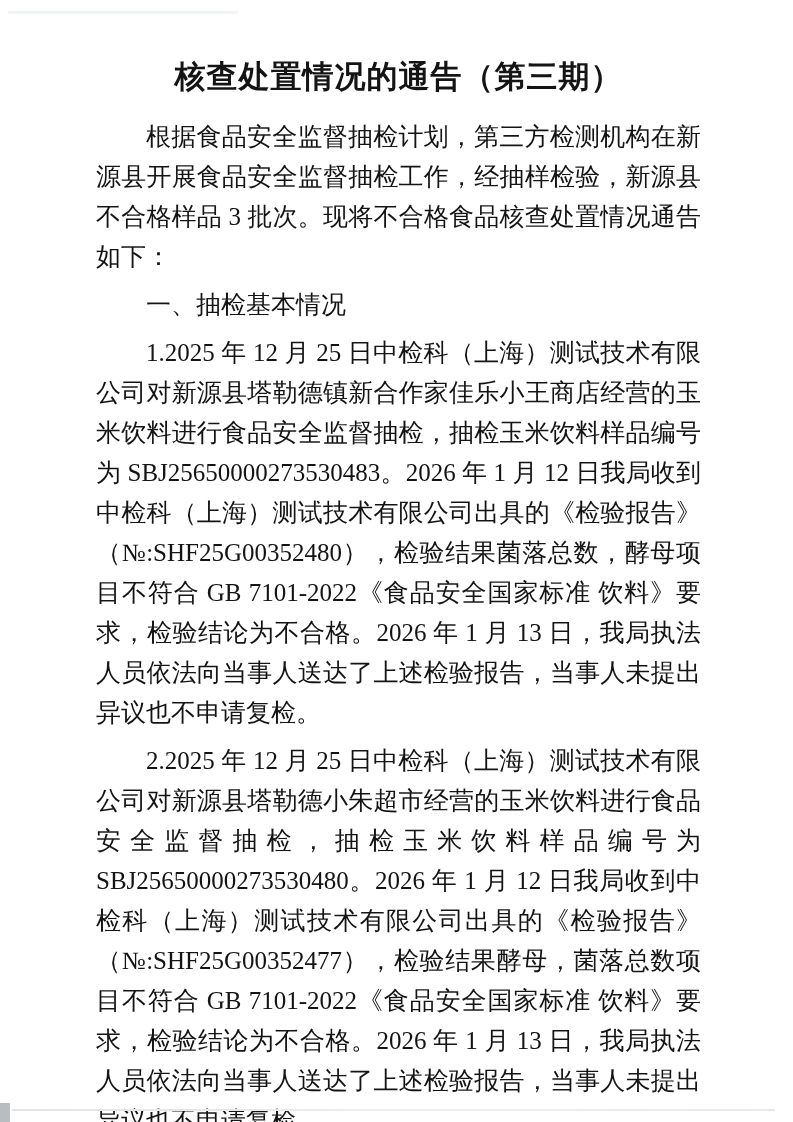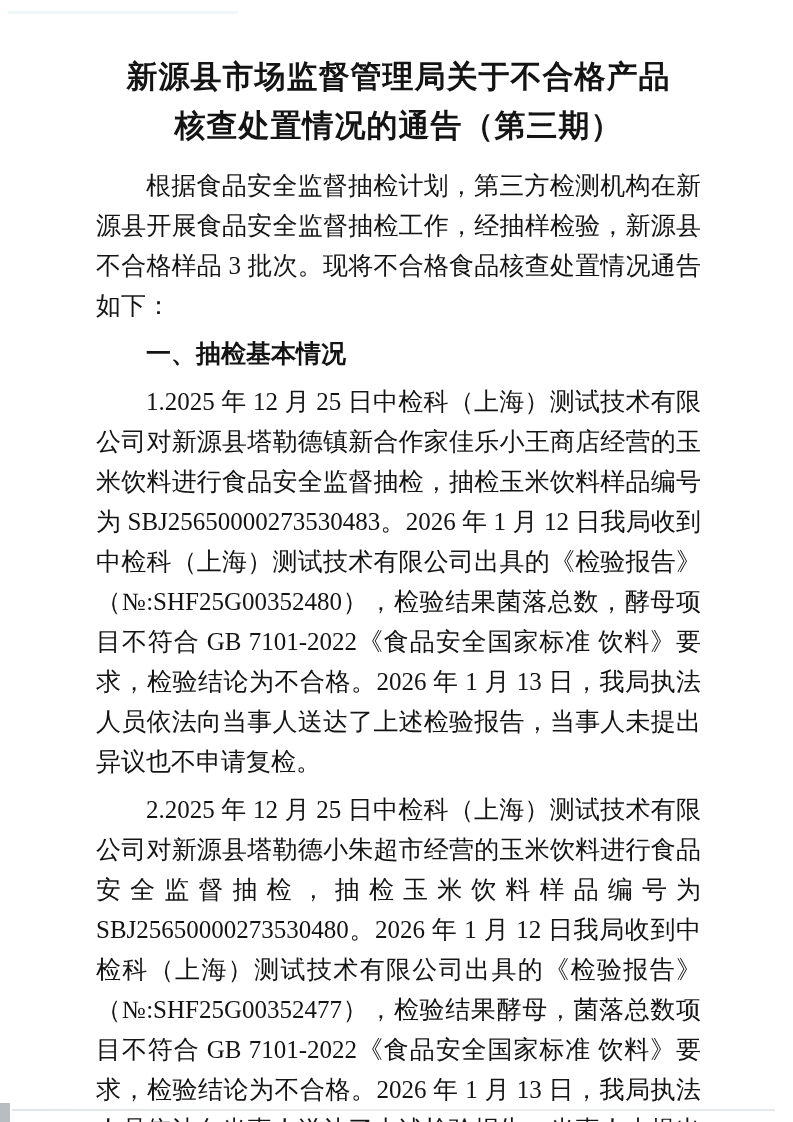--- a/index.html
+++ b/index.html
@@ -30,21 +30,21 @@
   }
   .para {
     margin: 8px;
     font-size: 25px;
     line-height: 40px;
     text-align: justify;
     text-justify: inter-character;
     text-indent: 2em;
   }
   .section-heading {
-    font-weight: 700;
+    font-weight: 400;
   }
   
   .artifact {
     position: absolute;
     pointer-events: none;
   }
   .artifact-top-line {
     left: 8px;
     top: 11px;
     width: 230px;
@@ -64,21 +64,20 @@
     width: 10px;
     height: 19px;
     background: #b7bdc1;
   }
 </style>
 </head>
 <body>
 
 <div class="page">
   <h1 class="doc-title">
-    <div class="title-line">新源县市场监督管理局关于不合格产品</div>
     <div class="title-line">核查处置情况的通告（第三期）</div>
   </h1>
 
   <p class="para">根据食品安全监督抽检计划，第三方检测机构在新源县开展食品安全监督抽检工作，经抽样检验，新源县不合格样品 3 批次。现将不合格食品核查处置情况通告如下：</p>
 
   <p class="para section-heading">一、抽检基本情况</p>
 
   <p class="para">1.2025 年 12 月 25 日中检科（上海）测试技术有限公司对新源县塔勒德镇新合作家佳乐小王商店经营的玉米饮料进行食品安全监督抽检，抽检玉米饮料样品编号为 SBJ25650000273530483。2026 年 1 月 12 日我局收到中检科（上海）测试技术有限公司出具的《检验报告》（№:SHF25G00352480），检验结果菌落总数，酵母项目不符合 GB 7101-2022《食品安全国家标准 饮料》要求，检验结论为不合格。2026 年 1 月 13 日，我局执法人员依法向当事人送达了上述检验报告，当事人未提出异议也不申请复检。</p>
 
   <p class="para">2.2025 年 12 月 25 日中检科（上海）测试技术有限公司对新源县塔勒德小朱超市经营的玉米饮料进行食品安全监督抽检，抽检玉米饮料样品编号为 SBJ25650000273530480。2026 年 1 月 12 日我局收到中检科（上海）测试技术有限公司出具的《检验报告》（№:SHF25G00352477），检验结果酵母，菌落总数项目不符合 GB 7101-2022《食品安全国家标准 饮料》要求，检验结论为不合格。2026 年 1 月 13 日，我局执法人员依法向当事人送达了上述检验报告，当事人未提出异议也不申请复检。</p>

